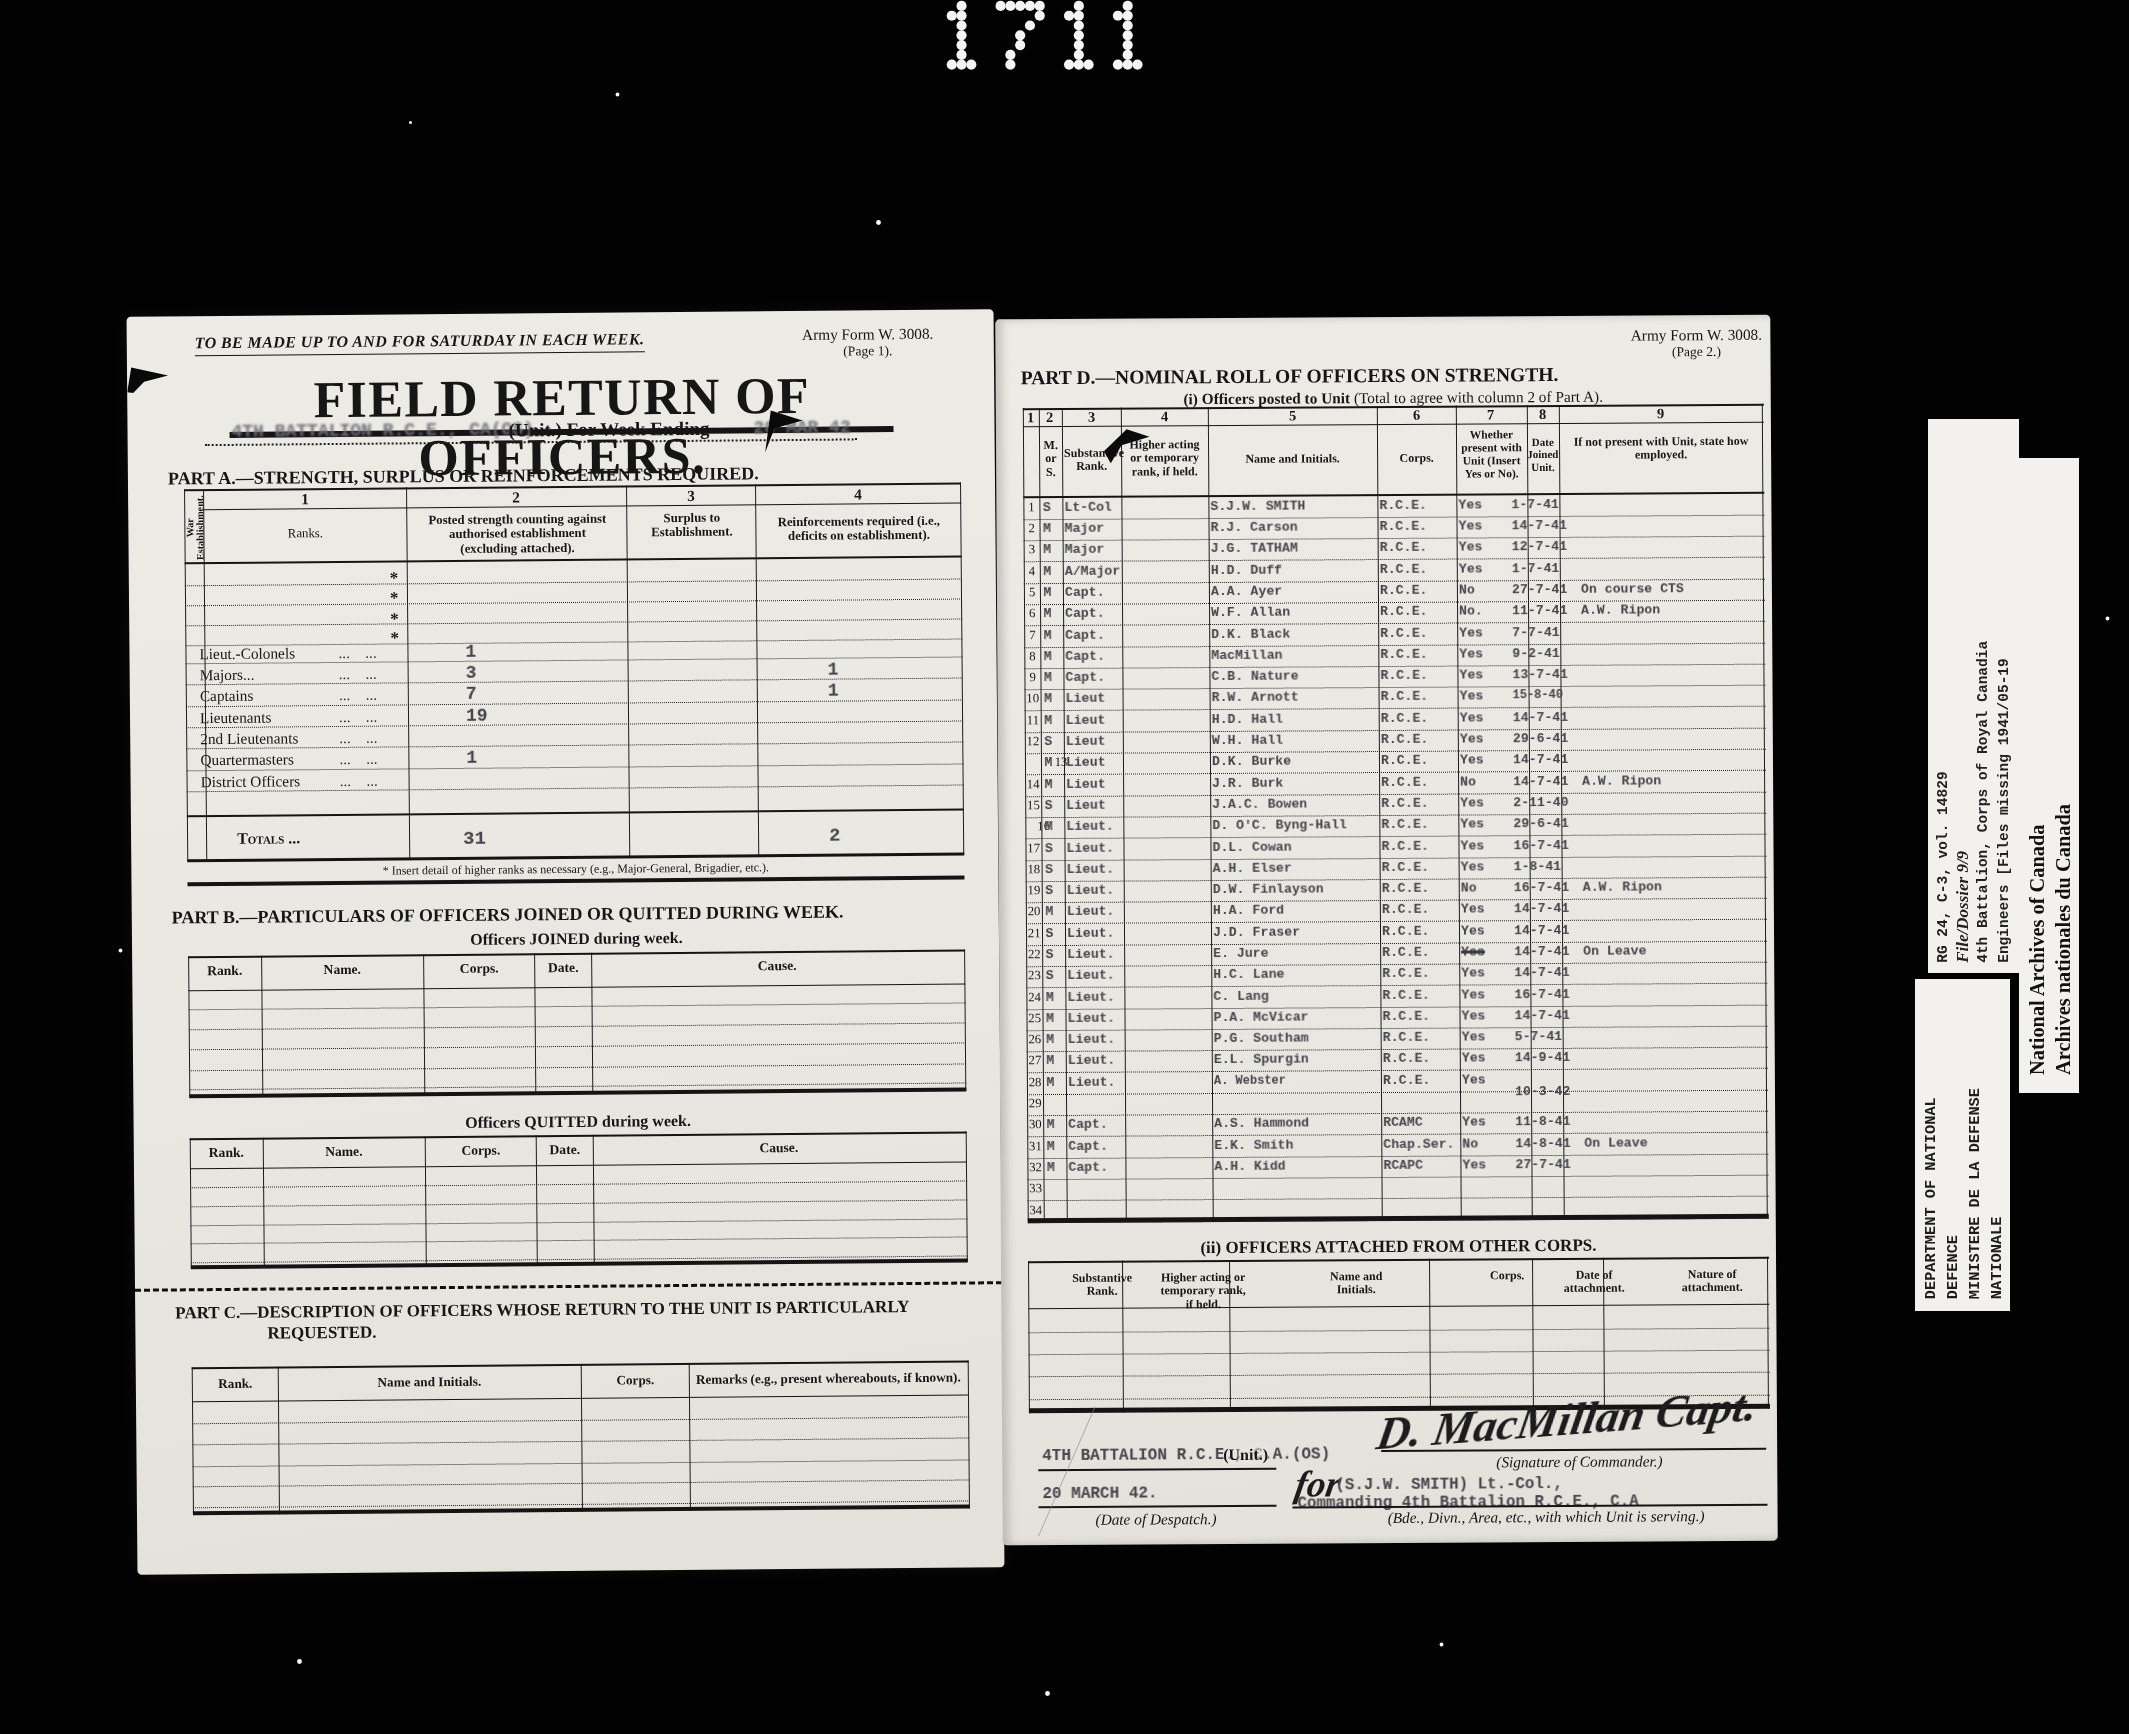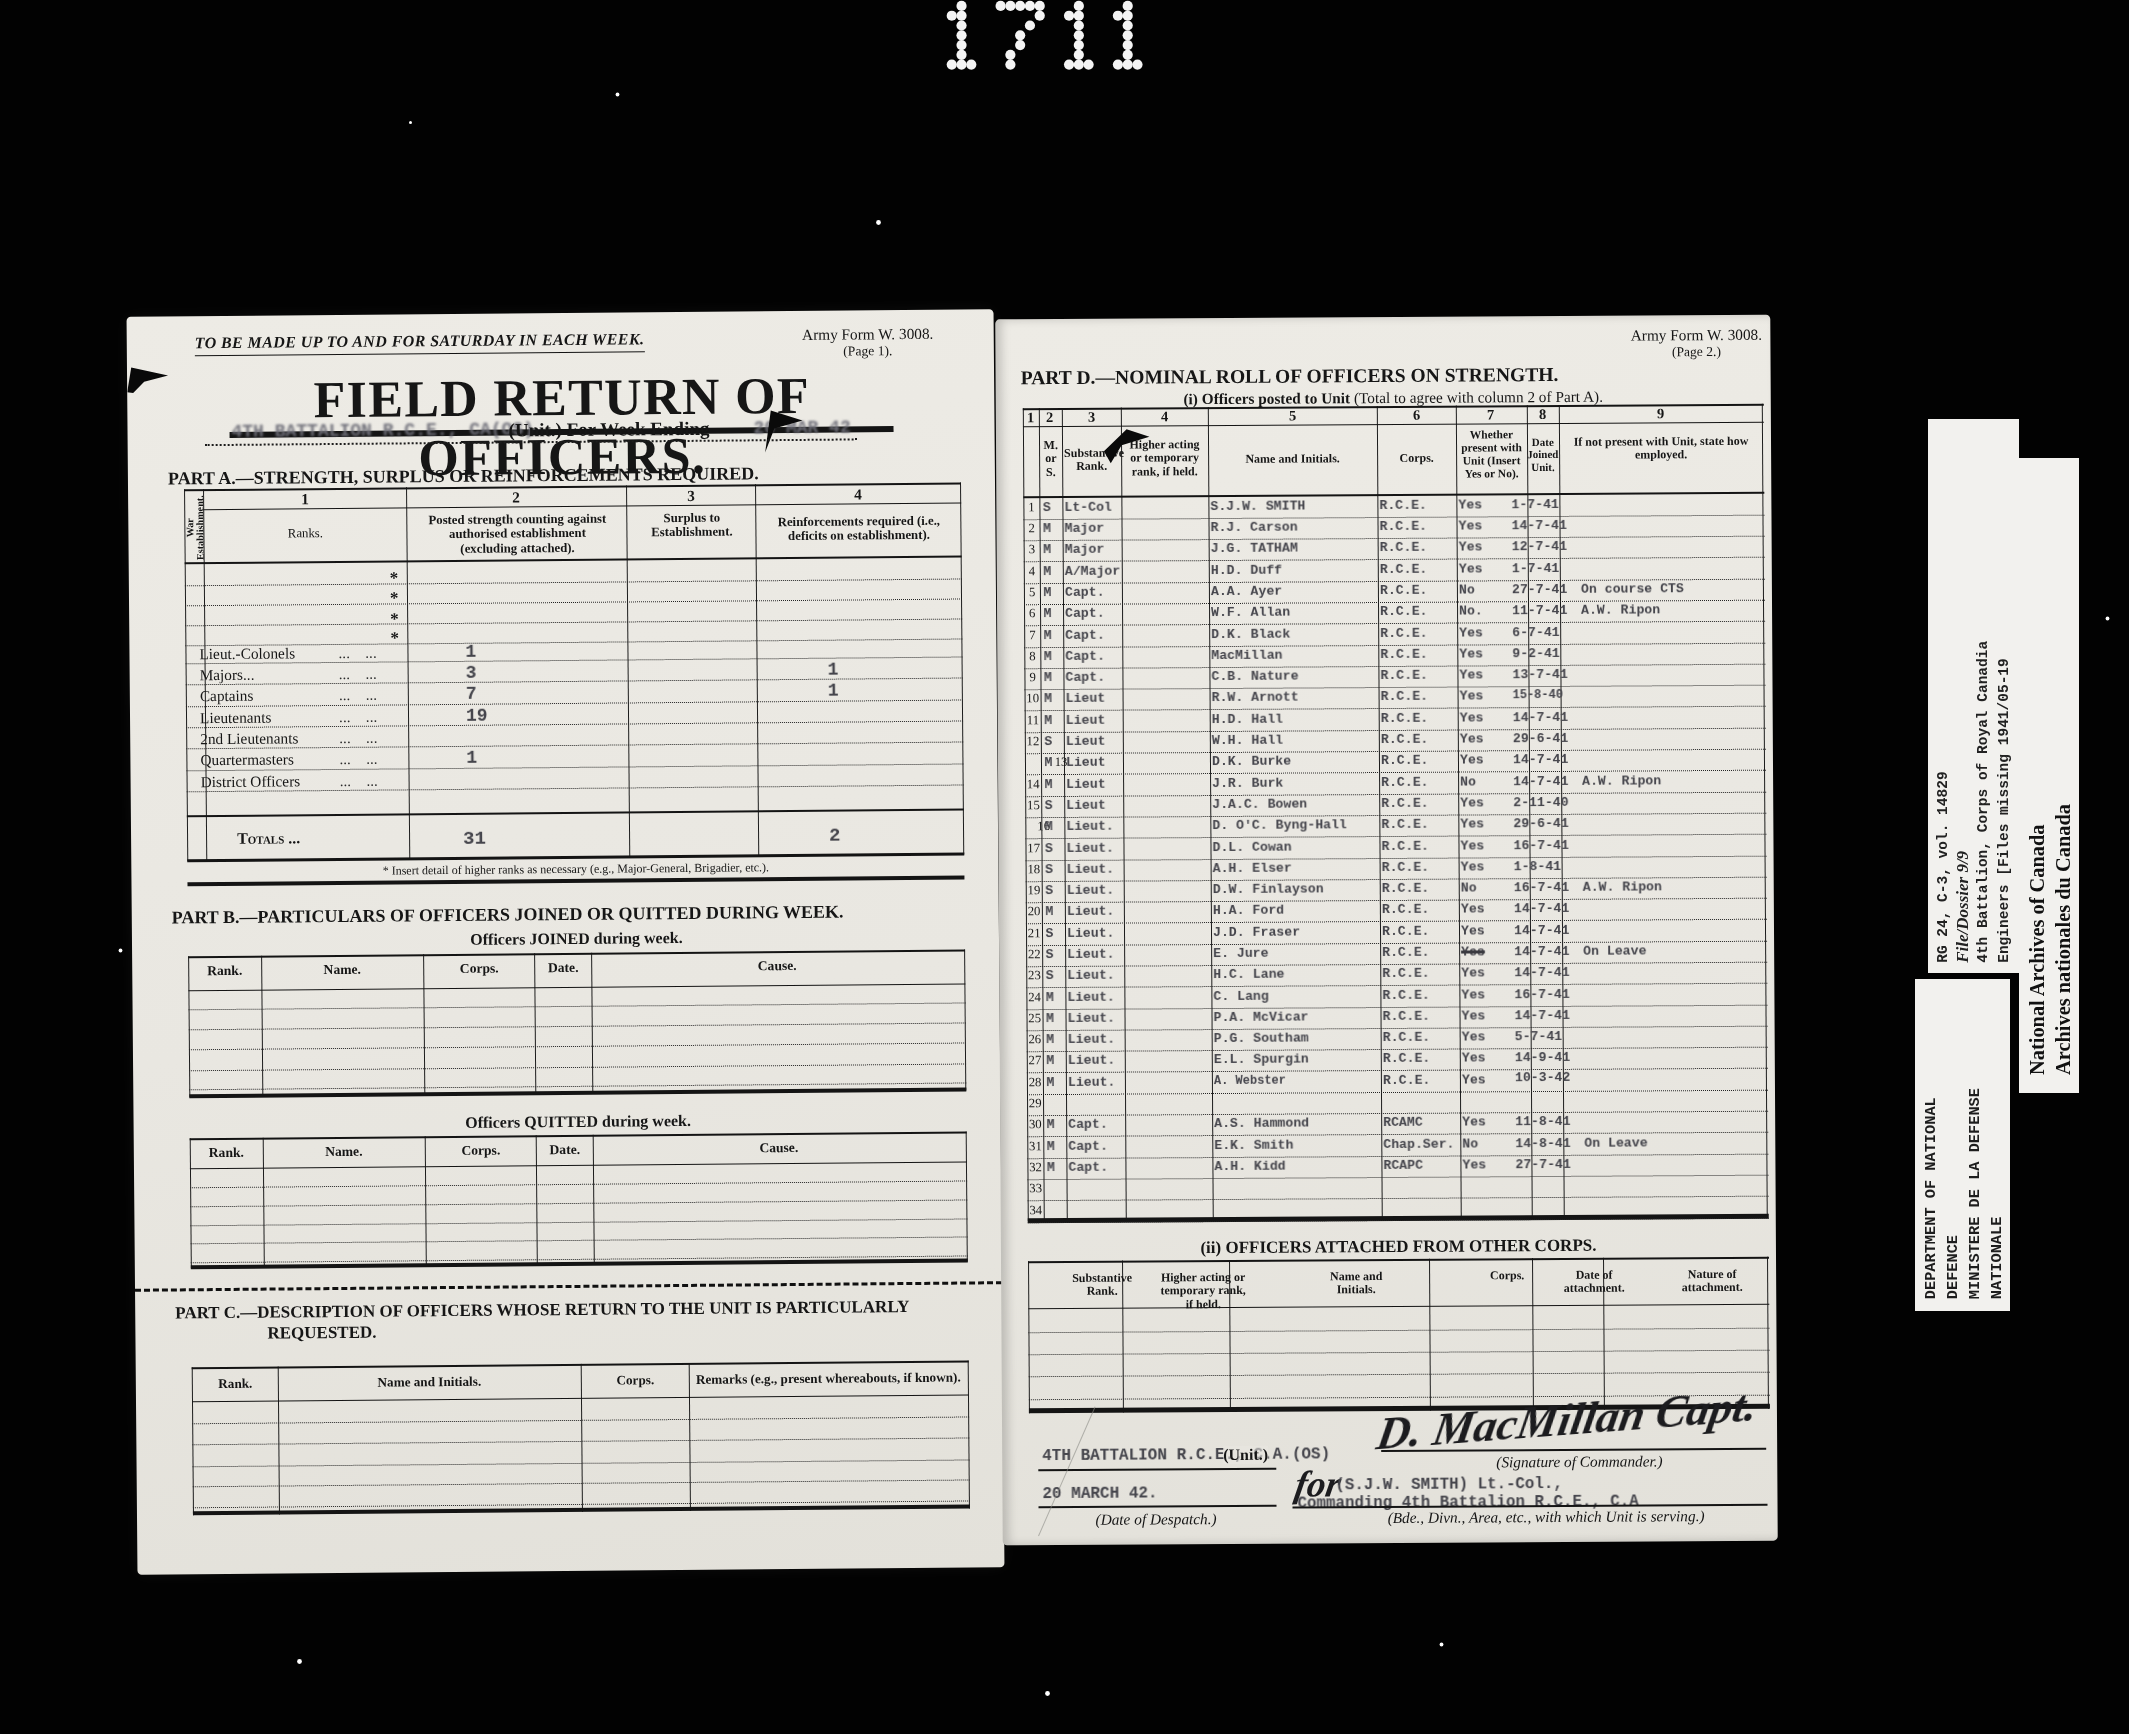--- a/index.html
+++ b/index.html
@@ -353,21 +353,21 @@
         <span class="typed" style="position: absolute; left: 488px; top: 1.7px; font-size: 13.2px;">11-7-41</span>
         <span class="typed" style="position: absolute; left: 557px; top: 1.7px; font-size: 13.2px;">A.W. Ripon</span>
       </div>
       <div style="left: 27px; top: 307px; width: 741px; height: 21px; border-bottom: 1.7px dotted rgb(36, 36, 36); position: absolute;">
         <span class="ctr serif" style="position: absolute; left: 0.9px; top: 1.7px; width: 14.5px; font-size: 12.8px; color: rgb(26, 26, 26);">7</span>
         <span class="typed" style="position: absolute; left: 19.6px; top: 1.7px; font-size: 13.2px;">M</span>
         <span class="typed" style="position: absolute; left: 41px; top: 1.7px; font-size: 13.2px;">Capt.</span>
         <span class="typed" style="position: absolute; left: 187px; top: 1.7px; font-size: 13.2px;">D.K. Black</span>
         <span class="typed" style="position: absolute; left: 356px; top: 1.7px; font-size: 13.2px;">R.C.E.</span>
         <span class="typed" style="position: absolute; left: 435px; top: 1.7px; font-size: 13.2px;">Yes</span>
-        <span class="typed" style="position: absolute; left: 488px; top: 1.7px; font-size: 13.2px;">6-7-41</span>
+        <span class="typed" style="position: absolute; left: 488px; top: 1.7px; font-size: 13.2px;">7-7-41</span>
       </div>
       <div style="left: 27px; top: 328px; width: 741px; height: 21px; border-bottom: 1.7px dotted rgb(36, 36, 36); position: absolute;">
         <span class="ctr serif" style="position: absolute; left: 0.9px; top: 1.7px; width: 14.5px; font-size: 12.8px; color: rgb(26, 26, 26);">8</span>
         <span class="typed" style="position: absolute; left: 19.6px; top: 1.7px; font-size: 13.2px;">M</span>
         <span class="typed" style="position: absolute; left: 41px; top: 1.7px; font-size: 13.2px;">Capt.</span>
         <span class="typed" style="position: absolute; left: 187px; top: 1.7px; font-size: 13.2px;">MacMillan</span>
         <span class="typed" style="position: absolute; left: 356px; top: 1.7px; font-size: 13.2px;">R.C.E.</span>
         <span class="typed" style="position: absolute; left: 435px; top: 1.7px; font-size: 13.2px;">Yes</span>
         <span class="typed" style="position: absolute; left: 488px; top: 1.7px; font-size: 13.2px;">9-2-41</span>
       </div>
@@ -545,21 +545,21 @@
         <span class="typed" style="position: absolute; left: 435px; top: 1.7px; font-size: 13.2px;">Yes</span>
         <span class="typed" style="position: absolute; left: 488px; top: 1.7px; font-size: 13.2px;">14-9-41</span>
       </div>
       <div style="left: 27px; top: 754px; width: 741px; height: 21px; border-bottom: 1.7px dotted rgb(36, 36, 36); position: absolute;">
         <span class="ctr serif" style="position: absolute; left: 0.9px; top: 1.7px; width: 14.5px; font-size: 12.8px; color: rgb(26, 26, 26);">28</span>
         <span class="typed" style="position: absolute; left: 19.6px; top: 1.7px; font-size: 13.2px;">M</span>
         <span class="typed" style="position: absolute; left: 41px; top: 1.7px; font-size: 13.2px;">Lieut.</span>
         <span class="typed" style="position: absolute; left: 187px; top: 1.7px; font-size: 12px;">A. Webster</span>
         <span class="typed" style="position: absolute; left: 356px; top: 1.7px; font-size: 13.2px;">R.C.E.</span>
         <span class="typed" style="position: absolute; left: 435px; top: 1.7px; font-size: 13.2px;">Yes</span>
-        <span class="typed" style="position: absolute; left: 488px; top: 0; font-size: 13.2px;">10-3-42</span>
+        <span class="typed" style="position: absolute; left: 488px; top: 14px; font-size: 13.2px;">10-3-42</span>
       </div>
       <div style="left: 27px; top: 775px; width: 741px; height: 21px; border-bottom: 1.7px dotted rgb(36, 36, 36); position: absolute;">
         <span class="ctr serif" style="position: absolute; left: 0.9px; top: 1.7px; width: 14.5px; font-size: 12.8px; color: rgb(26, 26, 26);">29</span>
       </div>
       <div style="left: 27px; top: 796px; width: 741px; height: 21px; border-bottom: 1.7px dotted rgb(36, 36, 36); position: absolute;">
         <span class="ctr serif" style="position: absolute; left: 0.9px; top: 1.7px; width: 14.5px; font-size: 12.8px; color: rgb(26, 26, 26);">30</span>
         <span class="typed" style="position: absolute; left: 19.6px; top: 1.7px; font-size: 13.2px;">M</span>
         <span class="typed" style="position: absolute; left: 41px; top: 1.7px; font-size: 13.2px;">Capt.</span>
         <span class="typed" style="position: absolute; left: 187px; top: 1.7px; font-size: 13.2px;">A.S. Hammond</span>
         <span class="typed" style="position: absolute; left: 356px; top: 1.7px; font-size: 13.2px;">RCAMC</span>

